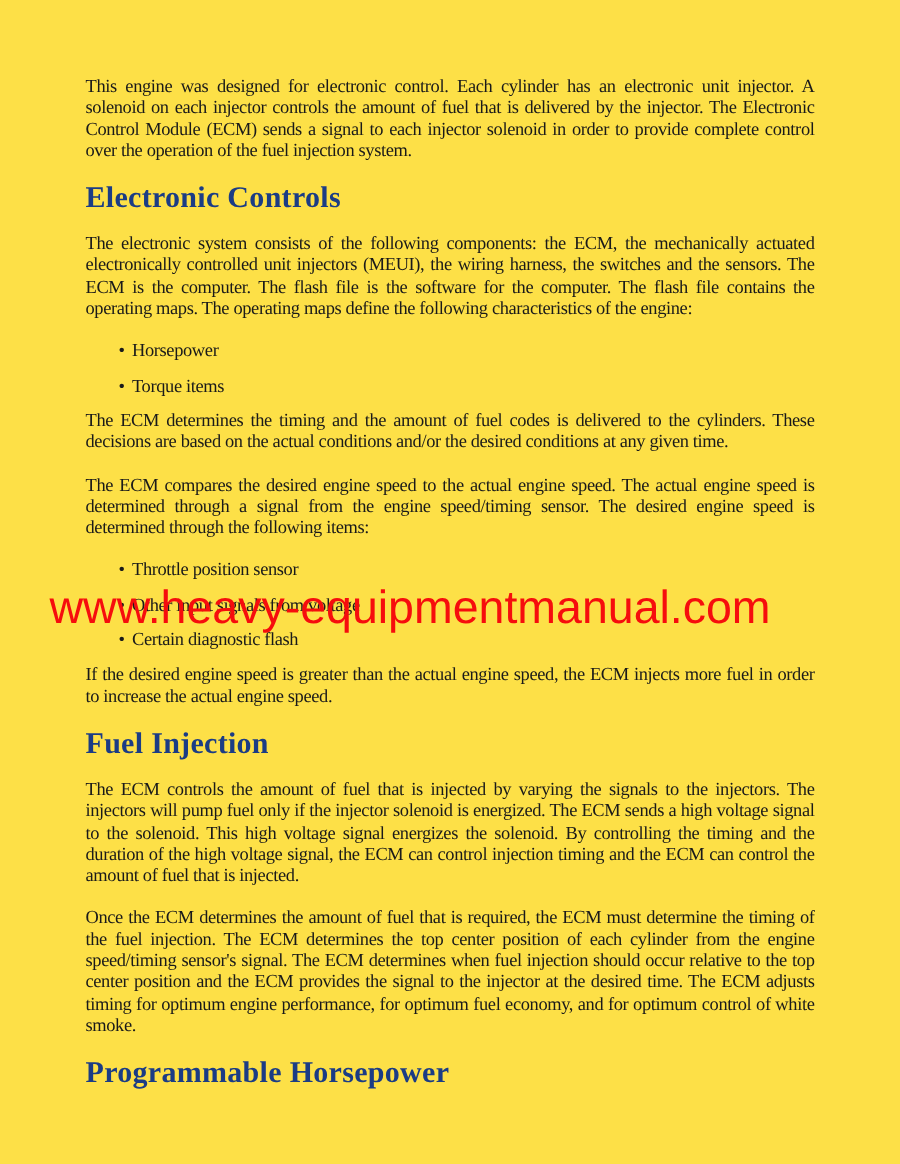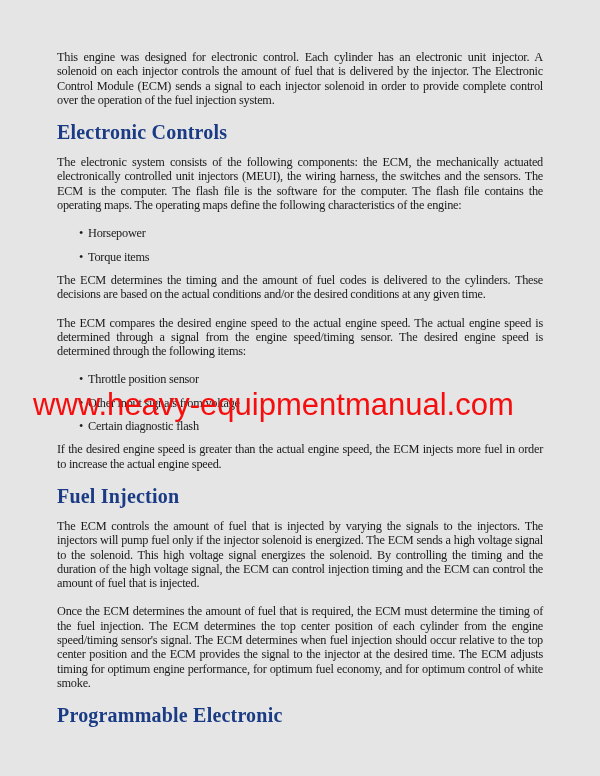--- a/index.html
+++ b/index.html
@@ -1,21 +1,21 @@
 <!DOCTYPE html>
 <html><head>
 <meta charset="utf-8">
 <style>
   * { margin: 0; padding: 0; box-sizing: border-box; }
   html, body { background: #ffffff; }
   .page {
     position: relative;
     width: 600px;
     height: 776px;
-    background: #e5e5e5;
+    background: #fde047;
     overflow: hidden;
     font-family: "Liberation Serif", "DejaVu Serif", serif;
     color: #1a1a1a;
   }
   .content {
     position: absolute;
     top: 50px;
     left: 57px;
     width: 486px;
   }
@@ -93,18 +93,18 @@
     </ul>
 
     <p class="body-text">If the desired engine speed is greater than the actual engine speed, the ECM injects more fuel in order to increase the actual engine speed.</p>
 
     <h2 class="section-heading">Fuel Injection</h2>
 
     <p class="body-text">The ECM controls the amount of fuel that is injected by varying the signals to the injectors. The injectors will pump fuel only if the injector solenoid is energized. The ECM sends a high voltage signal to the solenoid. This high voltage signal energizes the solenoid. By controlling the timing and the duration of the high voltage signal, the ECM can control injection timing and the ECM can control the amount of fuel that is injected.</p>
 
     <p class="body-text">Once the ECM determines the amount of fuel that is required, the ECM must determine the timing of the fuel injection. The ECM determines the top center position of each cylinder from the engine speed/timing sensor's signal. The ECM determines when fuel injection should occur relative to the top center position and the ECM provides the signal to the injector at the desired time. The ECM adjusts timing for optimum engine performance, for optimum fuel economy, and for optimum control of white smoke.</p>
 
-    <h2 class="section-heading">Programmable Electronic</h2>
+    <h2 class="section-heading">Programmable Horsepower</h2>
 
   </div>
 
   <div class="watermark">www.heavy-equipmentmanual.com</div>
 </div>
 
 </body></html>

